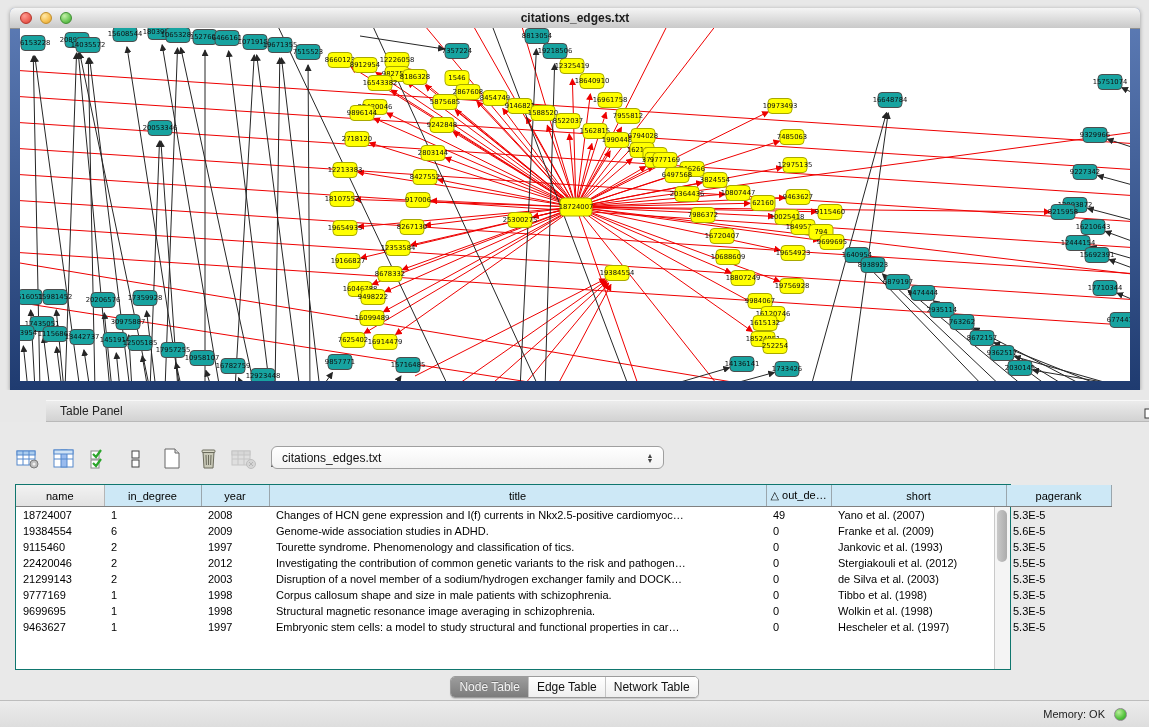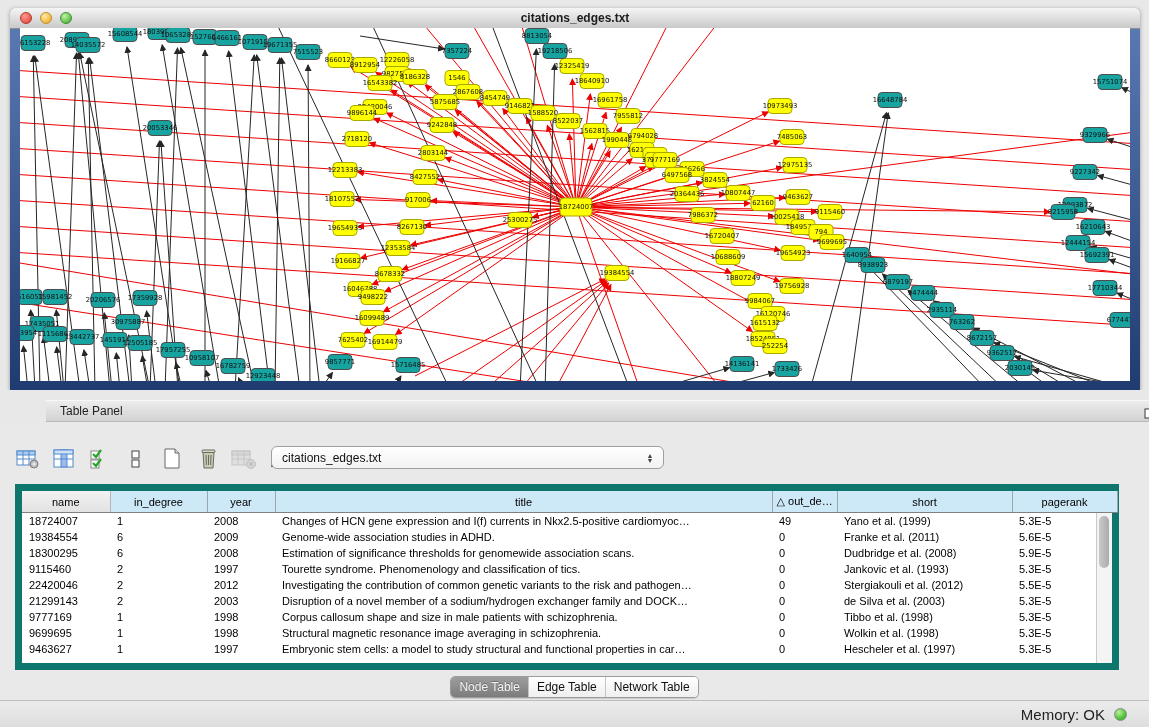--- a/index.html
+++ b/index.html
@@ -24,37 +24,37 @@
   .panel-title{position:absolute;left:14px;top:0;height:20px;line-height:20px;font-size:12px;color:#222;}
   .panel-btns{position:absolute;right:10px;top:2px;display:flex;gap:10px;align-items:center;}
   .panel-body{position:absolute;left:0;top:422px;width:1149px;height:278px;background:#e9e9e9;}
   .toolbar{position:absolute;left:14px;top:22px;height:30px;display:flex;align-items:center;gap:9px;}
   .tool-btn{width:27px;height:26px;display:flex;align-items:center;justify-content:center;}
   .combo{position:absolute;left:271px;top:24px;width:393px;height:23px;background:linear-gradient(#ffffff,#f2f2f2);
     border:1px solid #9f9f9f;border-radius:6px;box-sizing:border-box;display:flex;align-items:center;}
   .combo-text{flex:1;padding-left:10px;font-size:12px;color:#111;}
   .combo-arrows{width:18px;display:flex;flex-direction:column;align-items:center;line-height:5px;font-size:7px;color:#444;padding-right:4px;}
   
-  .tablewrap{position:absolute;left:15px;top:62px;width:1104px;height:186px;background:#fff;border:7px solid #0f766e;box-sizing:border-box;}
+  .tablewrap{position:absolute;left:15px;top:62px;width:996px;height:186px;background:#fff;border:1px solid #0f766e;box-sizing:border-box;}
   table.grid{border-collapse:collapse;table-layout:fixed;width:1095px;font-size:11px;}
   table.grid th{height:21px;background:#cde8f6;border-right:1px solid #9aa6ad;border-bottom:1px solid #808080;
     font-weight:normal;text-align:center;color:#000;padding:0 4px;overflow:hidden;white-space:nowrap;}
   table.grid th.gray{background:linear-gradient(#f2f2f2,#e2e2e2);border-right:1px solid #b5b5b5;}
   table.grid td{height:16px;padding:0 0 0 7px;color:#000;overflow:hidden;white-space:nowrap;text-overflow:clip;}
   .vscroll{position:absolute;right:0;top:22px;bottom:0;width:15px;background:#f4f4f4;border-left:1px solid #c9c9c9;}
   .vthumb{position:absolute;left:2px;top:3px;width:10px;height:52px;border-radius:6px;background:linear-gradient(90deg,#c9c9c9,#ababab);}
   
   .tabsbar{position:absolute;left:0;top:251px;width:1149px;height:27px;display:flex;justify-content:center;align-items:center;}
   .seg{display:inline-flex;border:1px solid #9c9c9c;border-radius:5px;overflow:hidden;background:#fdfdfd;box-shadow:0 1px 1px rgba(0,0,0,.15);}
   .seg .tab{padding:3px 8px;font-size:12px;color:#111;border-left:1px solid #c4c4c4;background:linear-gradient(#ffffff,#efefef);}
   .seg .tab:first-child{border-left:none;}
   .seg .tab.sel{background:linear-gradient(#9d9d9d,#7c7c7c);color:#f3f3f3;text-shadow:0 -1px 0 rgba(0,0,0,.25);}
   
   .statusbar{position:absolute;left:0;top:700px;width:1149px;height:27px;background:linear-gradient(#ececec,#dddddd);border-top:1px solid #bdbdbd;}
-  .mem{position:absolute;right:44px;top:0;height:27px;line-height:27px;font-size:15px;color:#222;text-align:right;}
+  .mem{position:absolute;right:44px;top:0;height:27px;line-height:27px;font-size:11px;color:#222;text-align:right;}
   .memdot{position:absolute;right:22px;top:7px;width:13px;height:13px;border-radius:50%;
     background:radial-gradient(circle at 35% 30%,#b9f09a,#52c23b 60%,#2f9e2f);border:1px solid #8a8a8a;box-sizing:border-box;}
   .divider-strip{position:absolute;left:0;top:390px;width:1149px;height:10px;background:#e8e8e8;}
 </style>
 </head>
 <body>
 
 <div class="net-window">
   <div class="titlebar">
     <div class="lights">
@@ -845,40 +845,31 @@
             <th>pagerank</th>
           </tr>
         </thead>
       <tbody id="tbody">
           <tr>
             <td>18724007</td>
             <td>1</td>
             <td>2008</td>
             <td>Changes of HCN gene expression and I(f) currents in Nkx2.5-positive cardiomyoc…</td>
             <td>49</td>
-            <td>Yano et al. (1999)</td>
+            <td>Yano et al. (2007)</td>
             <td>5.3E-5</td>
           </tr>
           <tr>
             <td>19384554</td>
             <td>6</td>
             <td>2009</td>
             <td>Genome-wide association studies in ADHD.</td>
             <td>0</td>
-            <td>Franke et al. (2011)</td>
+            <td>Franke et al. (2009)</td>
             <td>5.6E-5</td>
-          </tr>
-          <tr>
-            <td>18300295</td>
-            <td>6</td>
-            <td>2008</td>
-            <td>Estimation of significance thresholds for genomewide association scans.</td>
-            <td>0</td>
-            <td>Dudbridge et al. (2008)</td>
-            <td>5.9E-5</td>
           </tr>
           <tr>
             <td>9115460</td>
             <td>2</td>
             <td>1997</td>
             <td>Tourette syndrome. Phenomenology and classification of tics.</td>
             <td>0</td>
             <td>Jankovic et al. (1993)</td>
             <td>5.3E-5</td>
           </tr>

